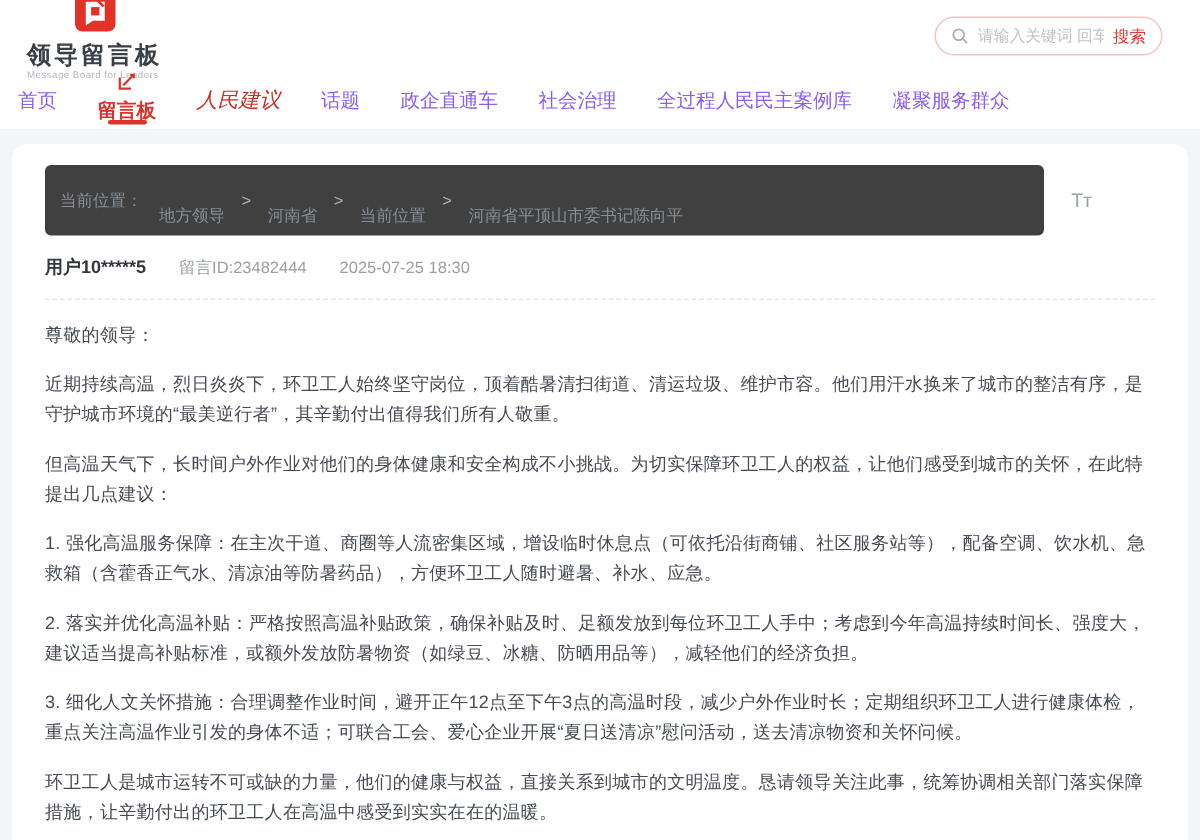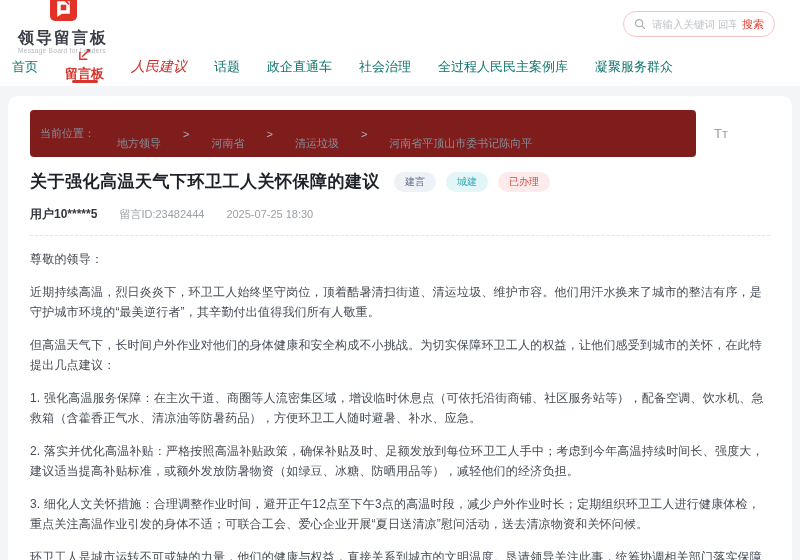--- a/index.html
+++ b/index.html
@@ -17,36 +17,36 @@
   .search-box { display:flex; align-items:center; width:152px; height:26px;
     border:1px solid #f3c6c4; border-radius:14px; padding:0 10px; gap:6px; }
   .search-input { border:none; outline:none; flex:1; min-width:0; font-size:10.5px; color:#333;
     font-family:inherit; background:transparent; }
   .search-input::placeholder { color:#bfc4c9; }
   .search-btn { font-size:11px; color:#e0392f; background:none; border:none; cursor:pointer;
     font-family:inherit; flex:0 0 auto; }
 
   
   .nav { height:38px; display:flex; align-items:stretch; gap:27px; padding:0 12px; background:#fff; }
-  .nav-item { display:flex; align-items:center; gap:4px; font-size:13px; color:#0f766e;
+  .nav-item { display:flex; align-items:center; gap:4px; font-size:13px; color:#8b5cf6;
     position:relative; cursor:pointer; white-space:nowrap; }
   .nav-item.active { color:#d8342c; font-weight:bold;flex-direction:column; }
   .nav-item.active::after { content:""; position:absolute; bottom:3px; left:50%;
     transform:translateX(-50%); width:26px; height:3px; background:#d8342c; border-radius:2px; }
   .nav-item.renmin { color:#c9302b; font-weight:normal; font-style:italic;
     font-family:"Liberation Serif","DejaVu Serif",serif; font-size:14px; }
 
   
   .main { height:474px; background:#f4f5f7; padding:10px 8px 0 8px; }
   .card { background:#fff; border-radius:10px 10px 0 0; height:100%; padding:14px 22px 0 22px;
     overflow:hidden; }
 
   .crumb-row { display:flex; align-items:center; }
-  .breadcrumb { flex:1; background:#7f1d1d; border-radius:4px; padding:6px 10px;
-    font-size:11px; color:#868f98; display:flex; gap:22px; align-items:center; white-space:nowrap; overflow:hidden; }
+  .breadcrumb { flex:1; background:#404040; border-radius:4px; padding:6px 10px;
+    font-size:11px; color:#868f98; display:flex; gap:11px; align-items:center; white-space:nowrap; overflow:hidden; }
   .breadcrumb .sep { color:#aab2b9; }
   .crumb-link { cursor:pointer;margin-top:20px; }
   .font-size-toggle { color:#9aa1a8; font-size:13px; margin:0 42px 0 18px; cursor:pointer;
     flex:0 0 auto; }
 
   .title-row { display:flex; align-items:center; margin-top:13px; }
   .post-title { font-size:17px; font-weight:bold; color:#1d2129; letter-spacing:.5px; }
   .tags { display:flex; gap:10px; margin-left:14px; }
   .tag { font-size:10px; padding:3px 11px; border-radius:10px; white-space:nowrap; }
   .tag-gray { background:#eef1f6; color:#5b6b85; }
@@ -114,35 +114,27 @@
 <div class="main">
   <div class="card">
 
     <div class="crumb-row">
       <div class="breadcrumb">
         <span>当前位置：</span>
         <span class="crumb-link">地方领导</span>
         <span class="sep">&gt;</span>
         <span class="crumb-link">河南省</span>
         <span class="sep">&gt;</span>
-        <span class="crumb-link">清运垃圾</span>
+        <span class="crumb-link">当前位置</span>
         <span class="sep">&gt;</span>
         <span class="crumb-link">河南省平顶山市委书记陈向平</span>
       </div>
       <span class="font-size-toggle">Tт</span>
     </div>
 
-    <div class="title-row">
-      <h1 class="post-title">关于强化高温天气下环卫工人关怀保障的建议</h1>
-      <div class="tags">
-        <span class="tag tag-gray">建言</span>
-        <span class="tag tag-cyan">城建</span>
-        <span class="tag tag-red">已办理</span>
-      </div>
-    </div>
 
     <div class="meta-row">
       <span class="meta-user">用户10*****5</span>
       <span class="meta-dim">留言ID:23482444</span>
       <span class="meta-dim">2025-07-25 18:30</span>
     </div>
 
     <div class="divider"></div>
 
     <div class="body-text">

